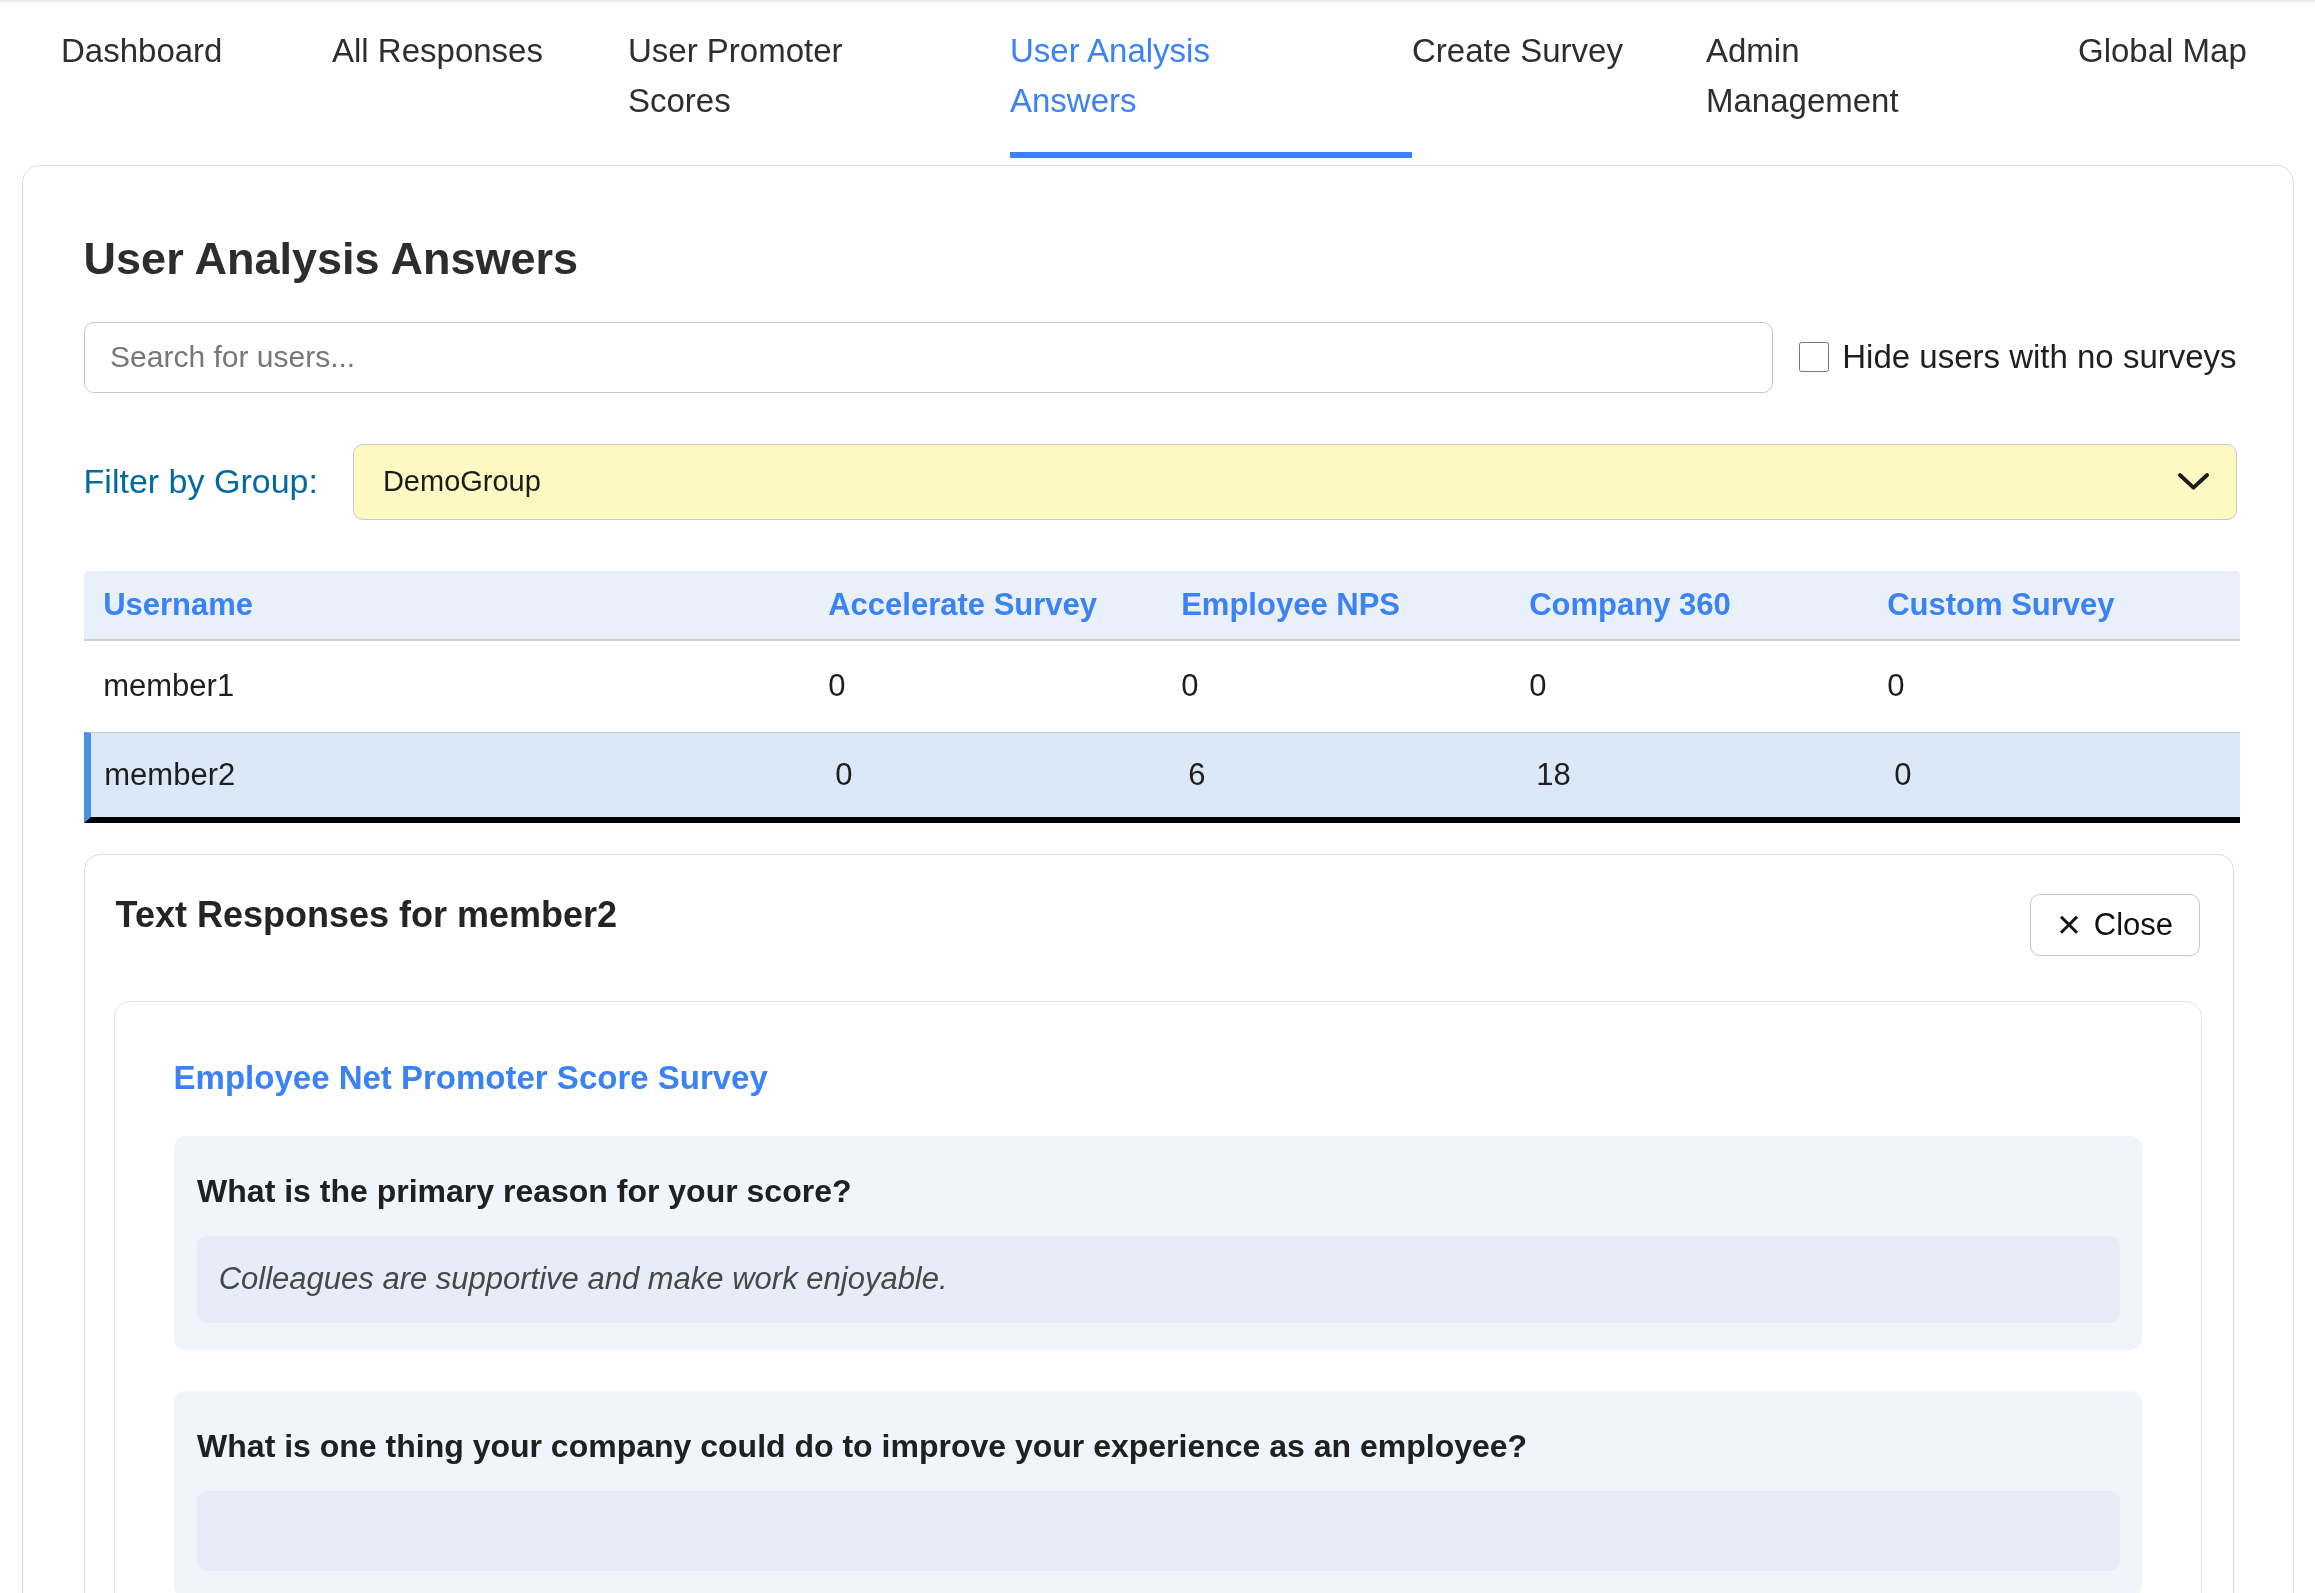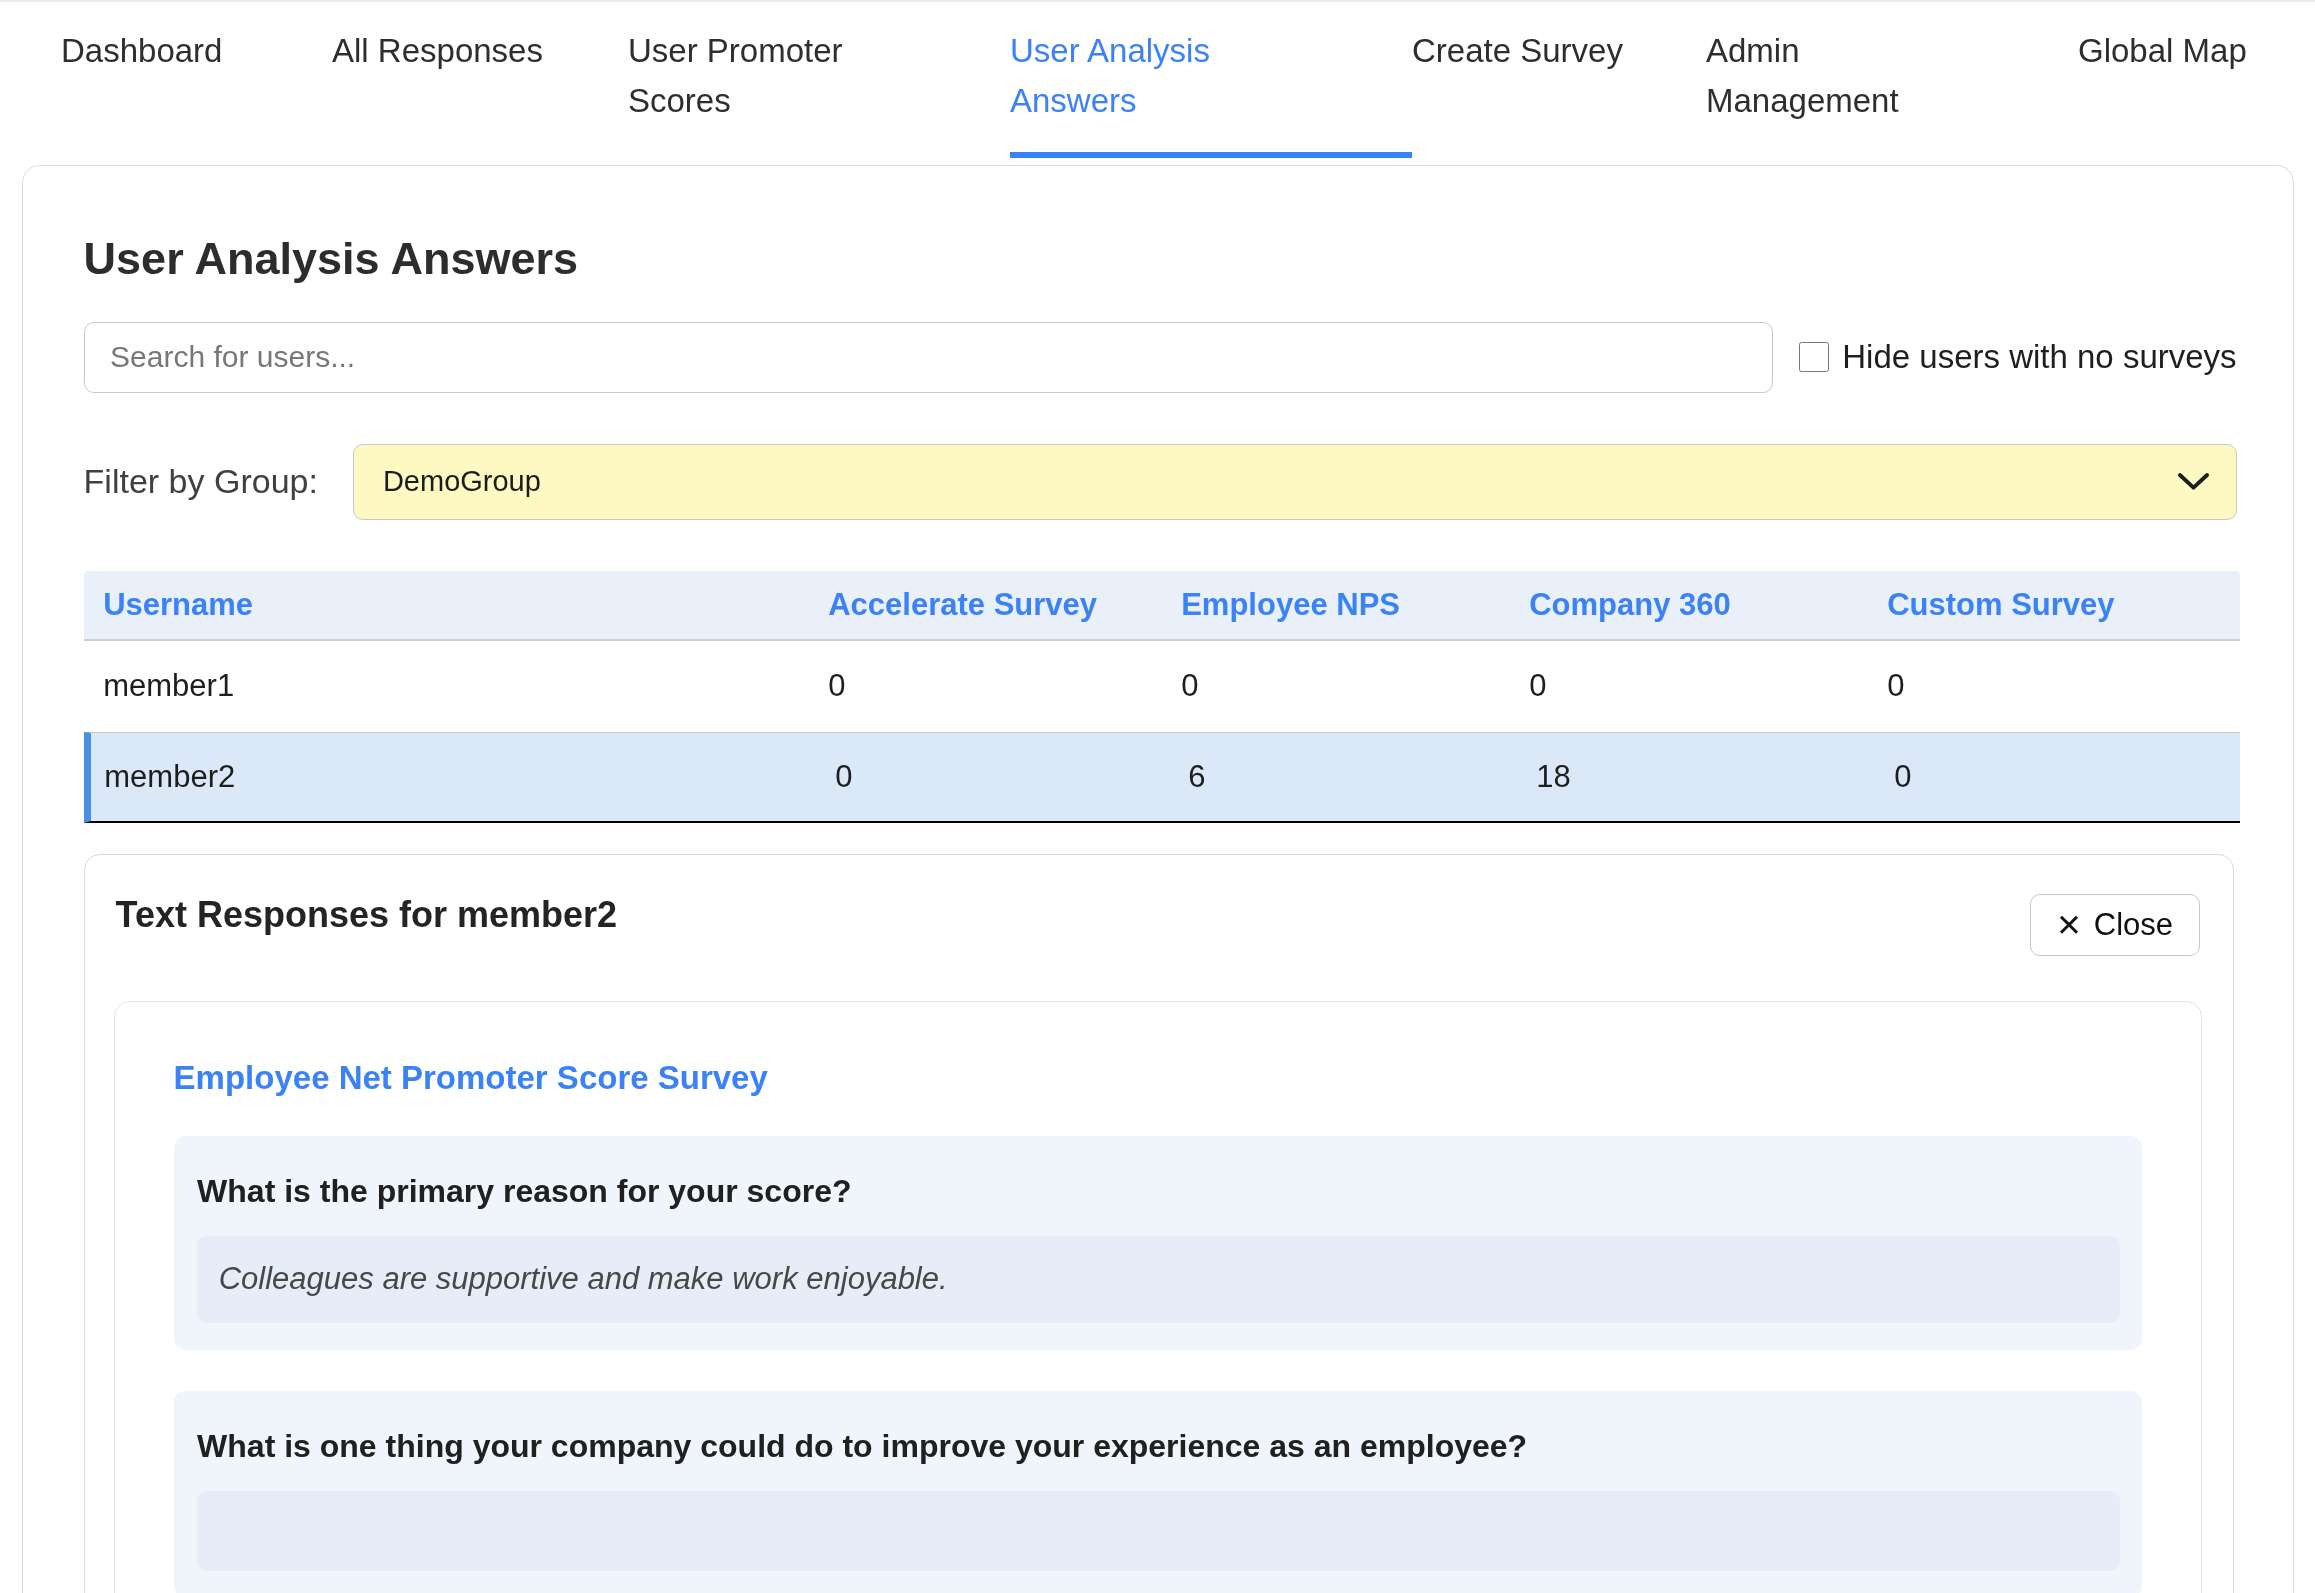--- a/index.html
+++ b/index.html
@@ -40,42 +40,42 @@
   .search-input {
     width:1721px; height:71px; border:1px solid #c9c9c9; border-radius:9.8px;
     font-size:30px; padding:0 25.5px; color:#333; outline:none;
     font-family:"Liberation Sans", sans-serif;
   }
   .search-input::placeholder { color:#777; }
   .chk-wrap { display:flex; align-items:center; margin-left:25.5px; font-size:33px; color:#1f1f1f; cursor:pointer; white-space:nowrap; }
   .chk-wrap input { width:30px; height:30px; margin-right:13.7px; cursor:pointer; }
 
   .filter-row { display:flex; align-items:center; margin-top:51px; }
-  .filter-label { font-size:34px; color:#404040; white-space:nowrap;text-align:right; }
+  .filter-label { font-size:34px; color:#0369a1; white-space:nowrap;text-align:right; }
   .select {
     flex:1; margin-left:35px; height:76px; border:1px solid #c9c9c9; border-radius:9.8px;
     display:flex; align-items:center; justify-content:space-between;
     font-size:29px; color:#1c1c1c; padding:0 25.5px 0 29px; cursor:pointer; background:#fef9c3;
   }
   .select svg { width:33px; height:21.6px; }
 
   
   .table { margin-top:51px; width:2156px; font-size:31px; }
   .trow { display:grid; grid-template-columns:725px 353px 348px 358px 372px; align-items:center; }
   .thead {
     background:var(--table-header-bg,#e9f0f9); color:var(--accent,#3b82f6);
     font-weight:bold; height:70px; border-bottom:2px solid #cfcfcf;
     border-radius:3.9px 3.9px 0 0; cursor:pointer;
   }
   .cell { padding-left:19.6px; }
   .tr { height:91px; background:#fff; color:#1e1e1e; cursor:pointer; }
   .tr.selected {
     background:var(--row-highlight,#dbe8f7);
     border-left:7.8px solid var(--row-bar,#4a90e2);
-    border-top:1px solid #c9c9c9; border-bottom:2px solid #000000;
+    border-top:1px solid #c9c9c9; border-bottom:6px solid #000000;
   }
   .tr.selected .cell:first-child { padding-left:13.7px; }
 
   
   .panel {
     margin-top:31px; width:2150px; border:1px solid #dadada; border-radius:15.7px;
     padding:39px 31px 78px 29px; background:#fff;
   }
   .panel-head { display:flex; justify-content:space-between; padding:0 2px 0 2px; }
   .panel-head h2 { font-size:36px; font-weight:bold; color:#242424; }

